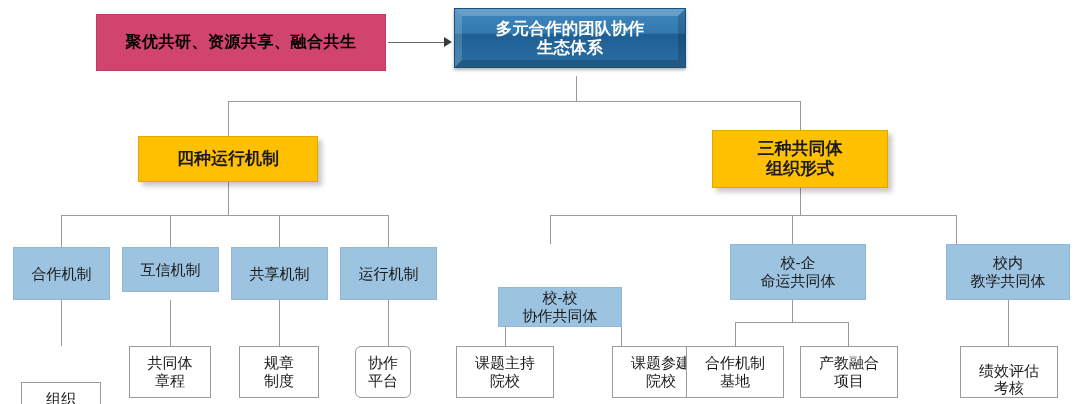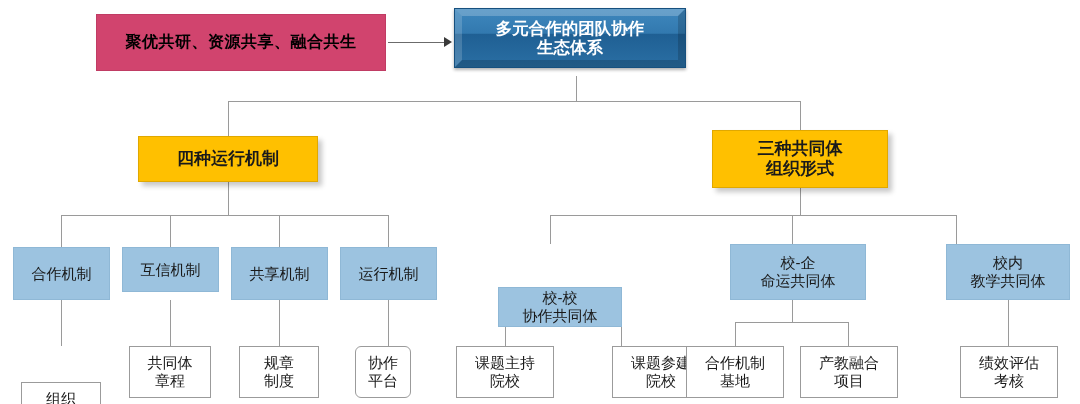--- a/index.html
+++ b/index.html
@@ -235,18 +235,18 @@
 院校</span>
   </div>
   <div class="node white" style="left:686px; top:346px; width:98px; height:52px;">
     <span class="label">合作机制
 基地</span>
   </div>
   <div class="node white" style="left:800px; top:346px; width:98px; height:52px;">
     <span class="label">产教融合
 项目</span>
   </div>
-  <div class="node white" style="left:960px; top:346px; width:98px; height:52px;">
+  <div class="node white" style="left:960px; top:346px; width:98px; height:52px;align-items:flex-end;">
     <span class="label">绩效评估
 考核</span>
   </div>
 
 </div>
 
 </body></html>

